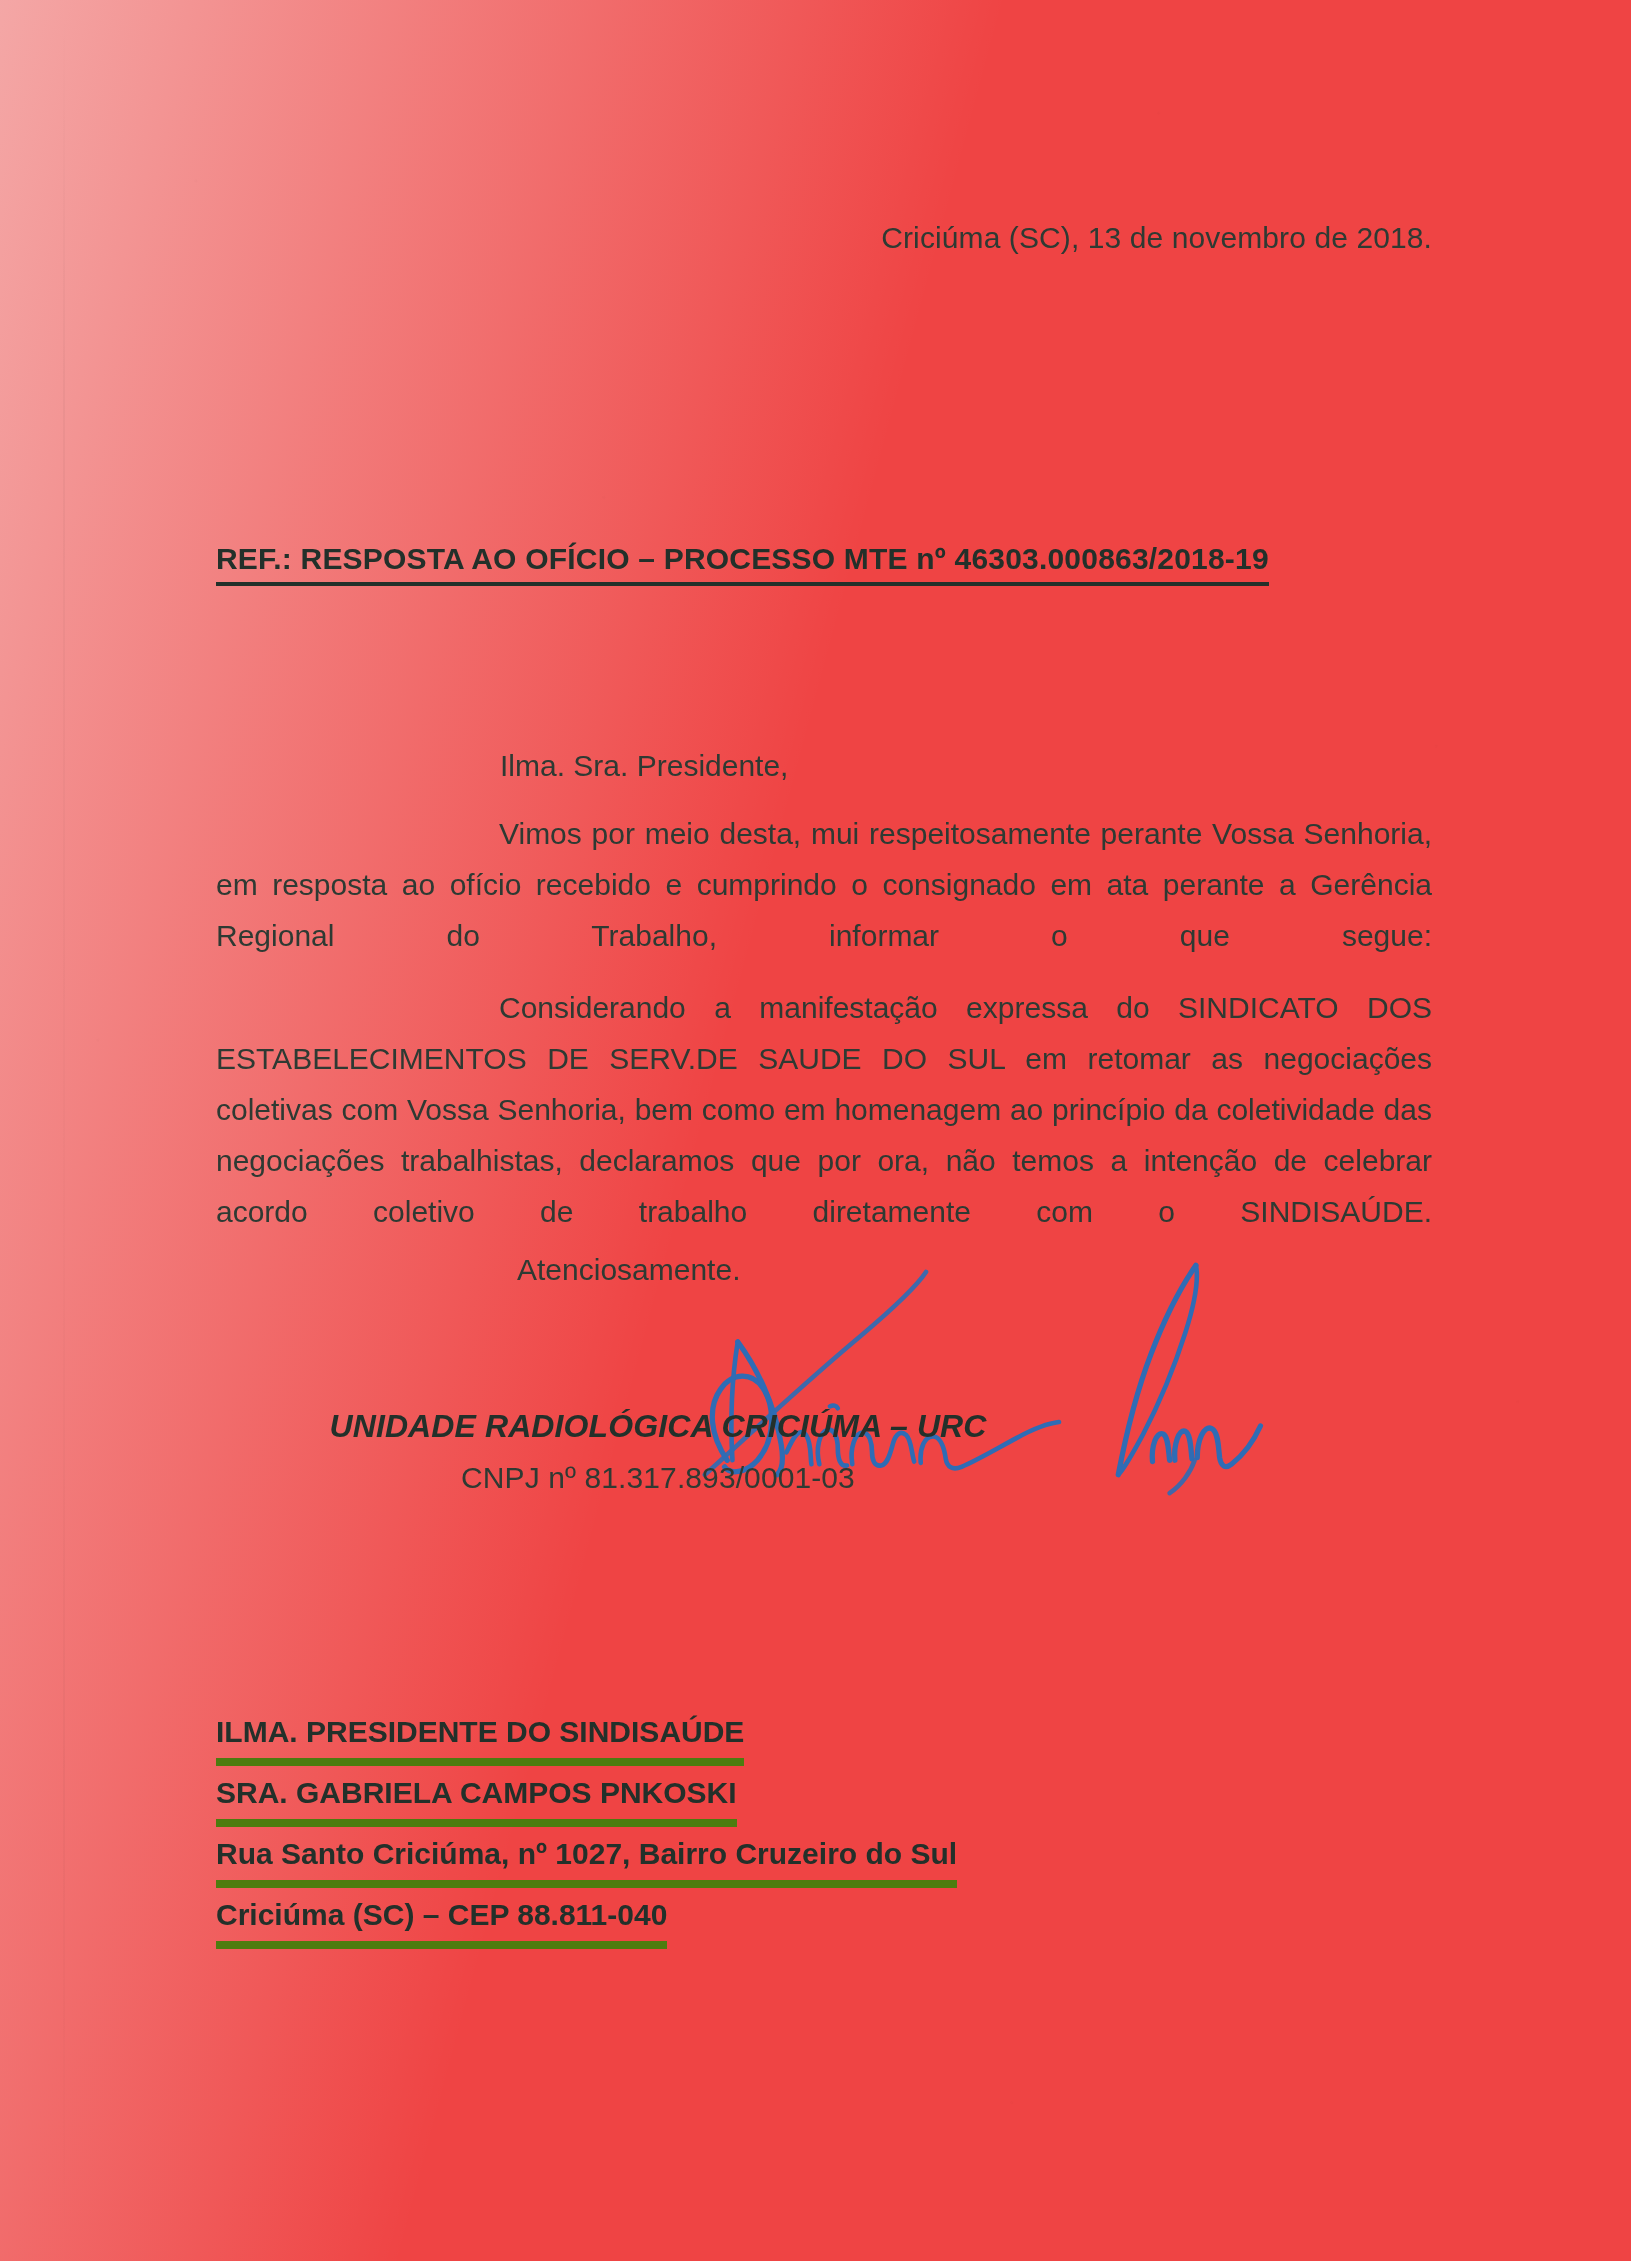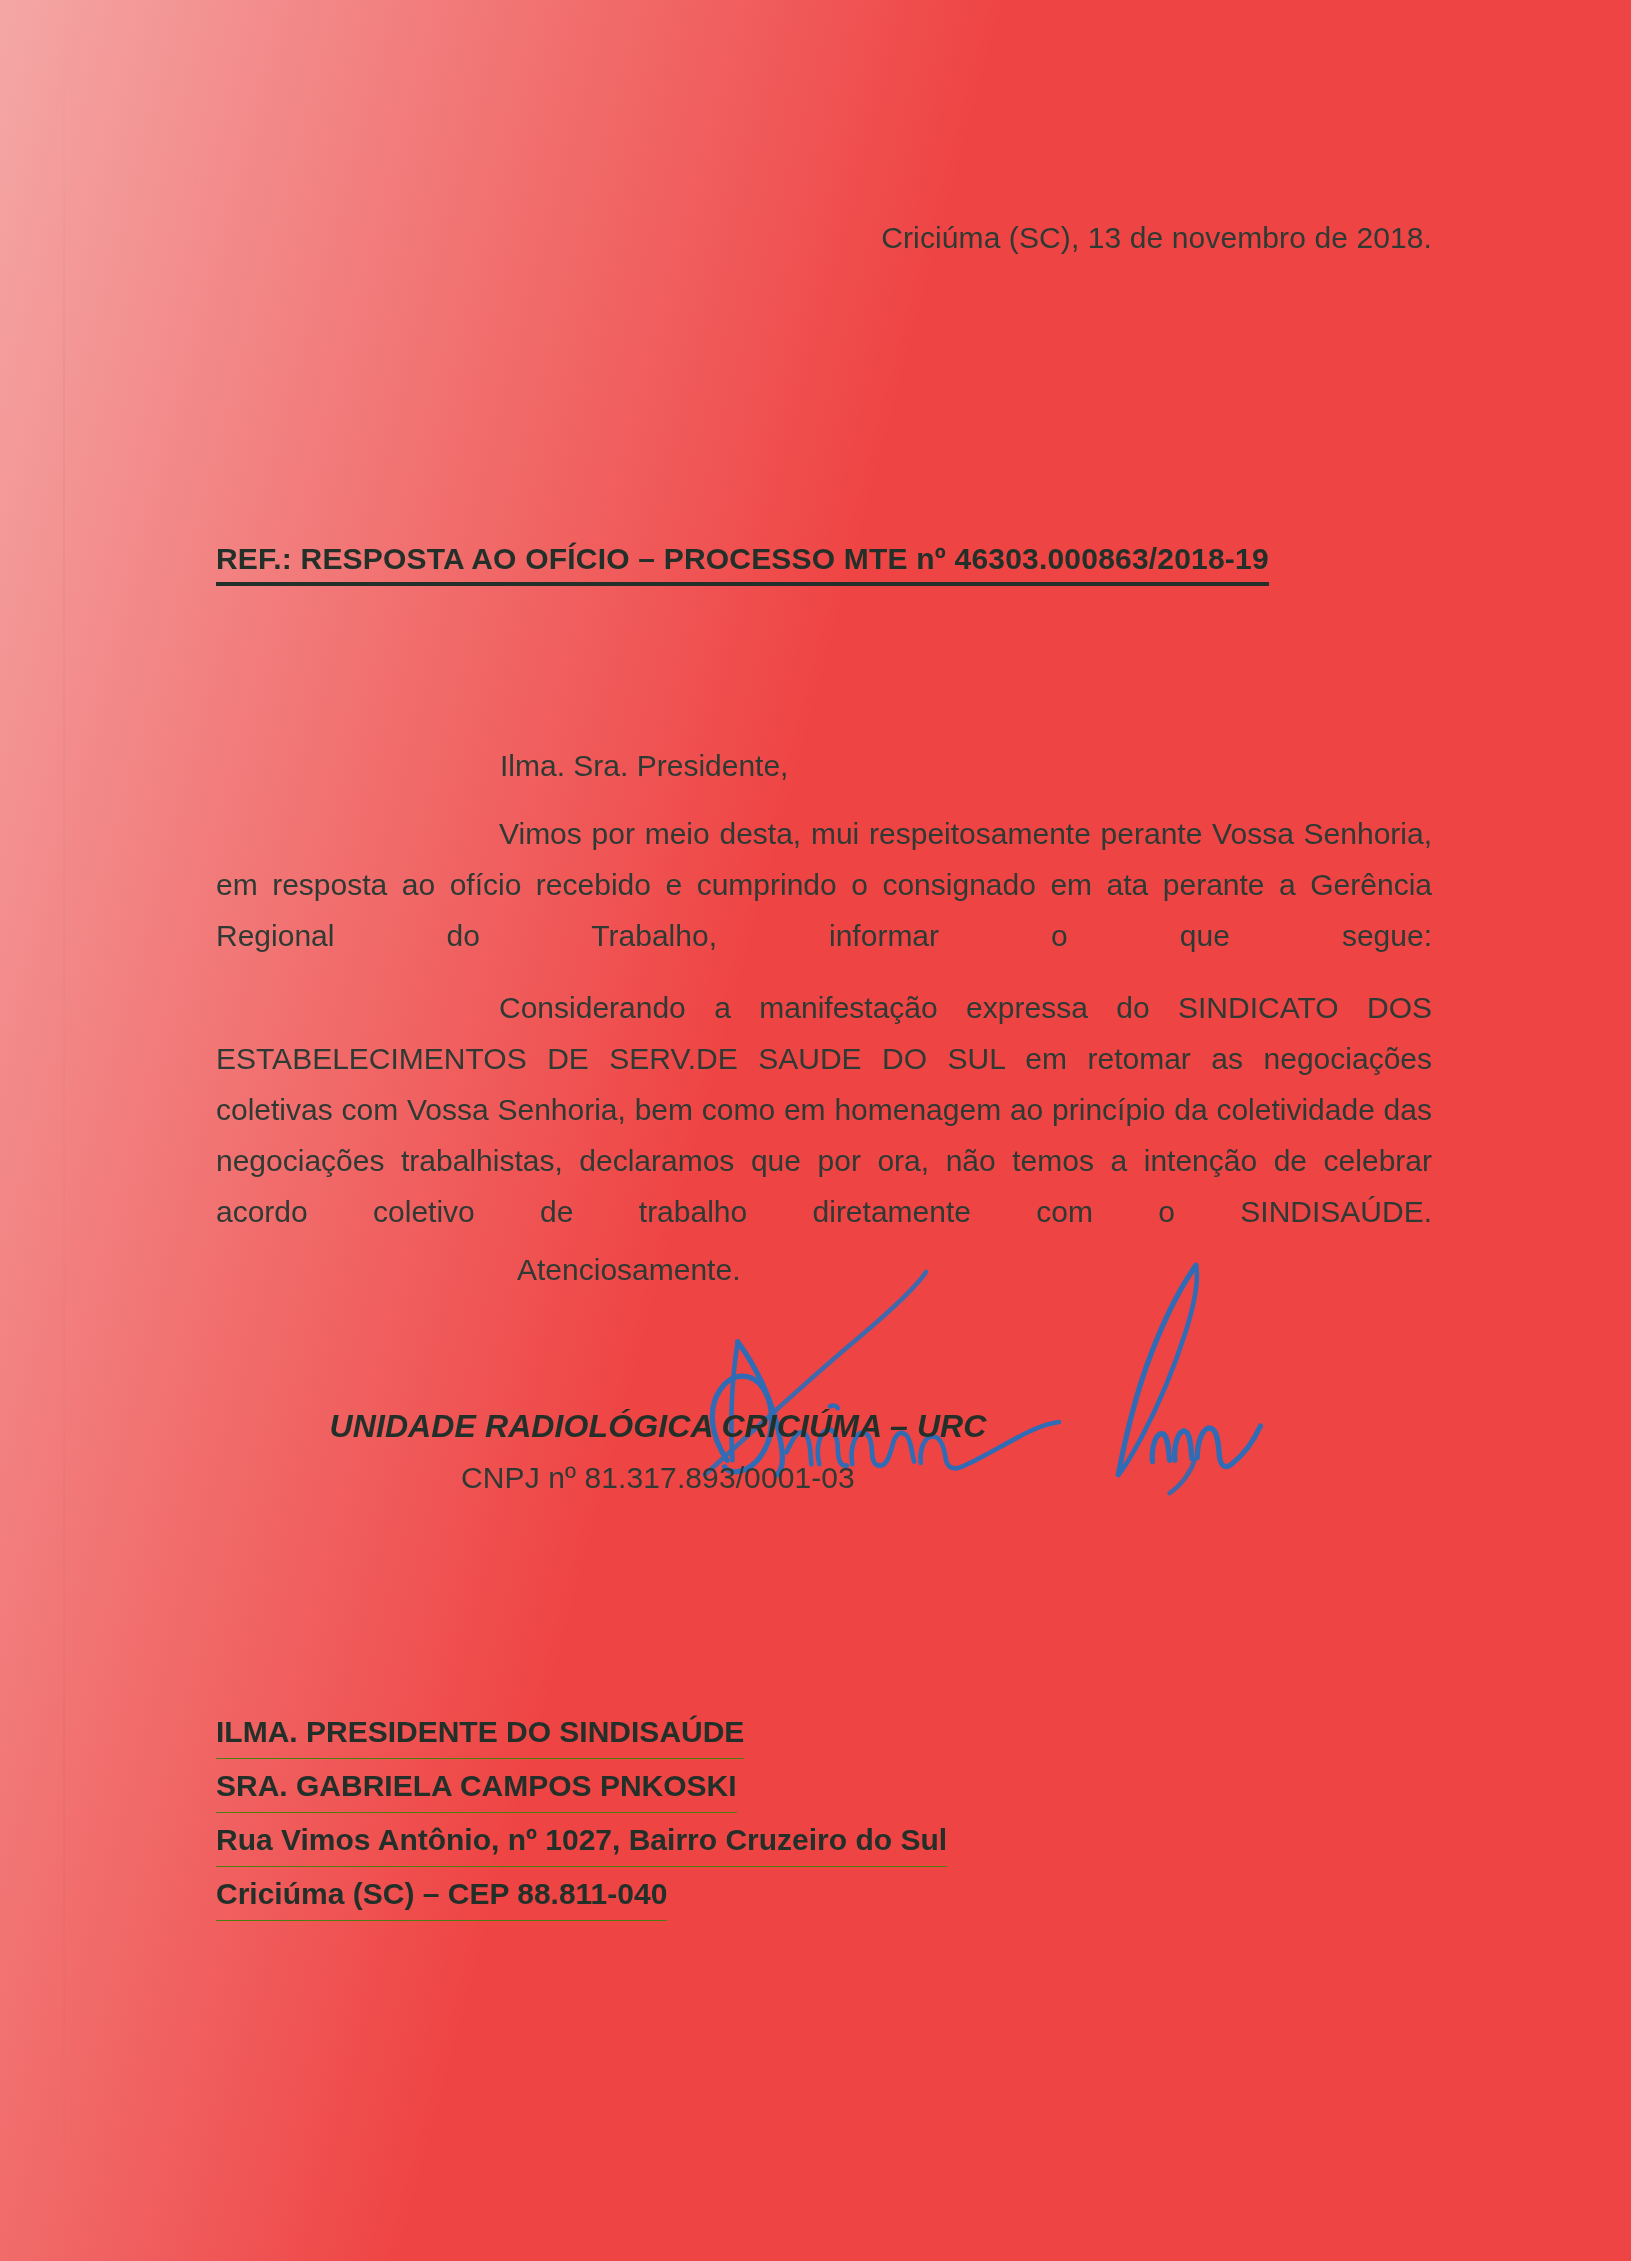--- a/index.html
+++ b/index.html
@@ -143,21 +143,21 @@
     font-size: 30px;
     font-weight: bold;
     line-height: 45px;
     color: #23302a;
   }
   .addressee .ln {
     display: table;
     white-space: nowrap;
     padding-bottom: 4px;
     margin-bottom: 4px;
-    border-bottom: 1px solid #4d7c0f;
+    border-bottom: 8px solid #4d7c0f;
   }
 </style>
 </head>
 <body>
 
 <div class="page">
 
   <div class="scan-tint"></div>
   <div class="scan-band"></div>
 
@@ -216,18 +216,18 @@
     </svg>
   </div>
 
   <div class="abs company-name">UNIDADE RADIOLÓGICA CRICIÚMA – URC</div>
 
   <div class="abs company-cnpj">CNPJ nº 81.317.893/0001-03</div>
 
   <div class="abs addressee">
     <div class="ln">ILMA. PRESIDENTE DO SINDISAÚDE</div>
     <div class="ln">SRA. GABRIELA CAMPOS PNKOSKI</div>
-    <div class="ln">Rua Vimos Antônio, nº 1027, Bairro Cruzeiro do Sul</div>
+    <div class="ln">Rua Santo Criciúma, nº 1027, Bairro Cruzeiro do Sul</div>
     <div class="ln">Criciúma (SC) – CEP 88.811-040</div>
   </div>
 
 </div>
 
 
 </body></html>

